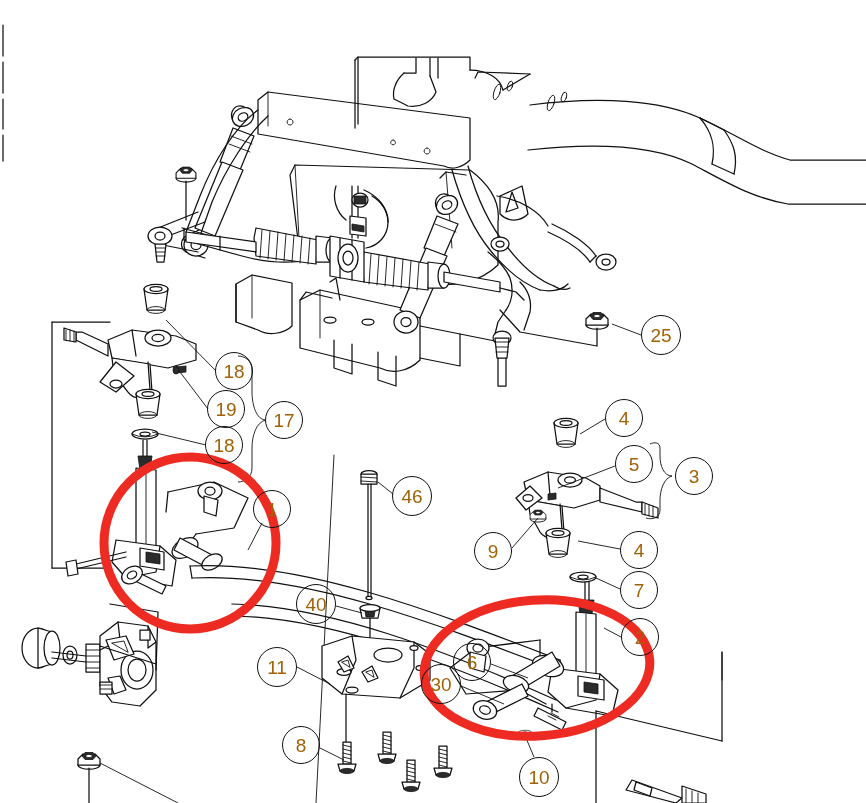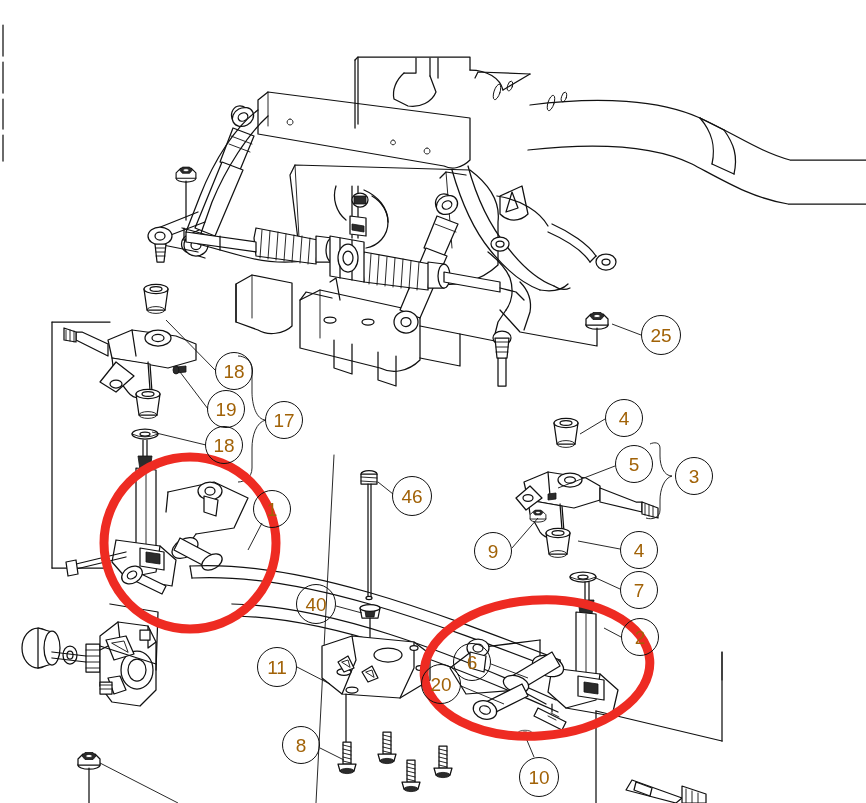--- a/index.html
+++ b/index.html
@@ -534,17 +534,17 @@
       <div class="callout cal-1d" style="width: 38px; height: 38px; left: 282px; top: 726px;">8</div>
       <div class="callout cal-2d" style="width: 40px; height: 40px; left: 641px; top: 315px;">25</div>
       <div class="callout cal-1d" style="width: 38px; height: 38px; left: 605px; top: 399px;">4</div>
       <div class="callout cal-1d" style="width: 38px; height: 38px; left: 615px; top: 445px;">5</div>
       <div class="callout cal-1d" style="width: 38px; height: 38px; left: 675px; top: 457px;">3</div>
       <div class="callout cal-1d" style="width: 38px; height: 38px; left: 474px; top: 532px;">9</div>
       <div class="callout cal-1d" style="width: 38px; height: 38px; left: 620px; top: 531px;">4</div>
       <div class="callout cal-1d" style="width: 38px; height: 38px; left: 620px; top: 571px;">7</div>
       <div class="callout cal-1d" style="width: 38px; height: 38px; left: 621px; top: 618px;">2</div>
       <div class="callout cal-1d" style="width: 38px; height: 38px; left: 453px; top: 643px;">6</div>
-      <div class="callout cal-2d" style="width: 40px; height: 40px; left: 421px; top: 664px;">20</div>
+      <div class="callout cal-2d" style="width: 40px; height: 40px; left: 421px; top: 664px;">30</div>
       <div class="callout cal-2d" style="width: 40px; height: 40px; left: 519px; top: 757px;">10</div>
     </div>
 
 </div>
 
 </body></html>

